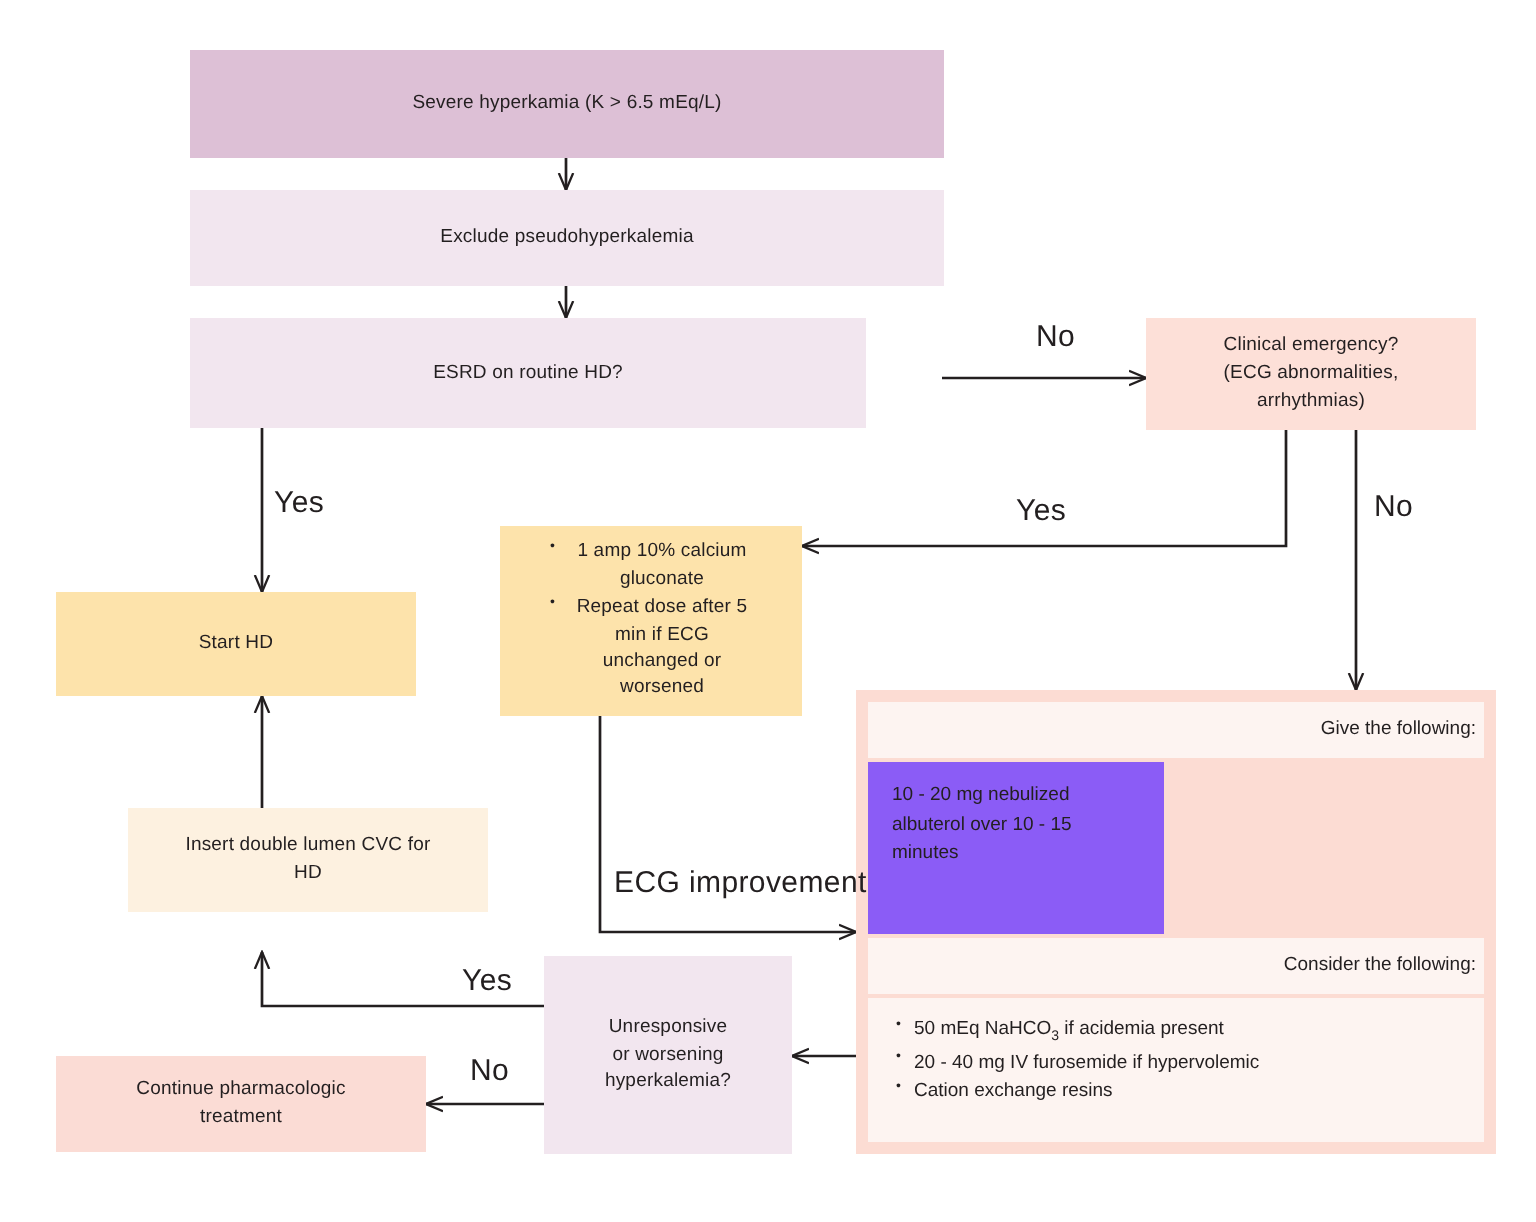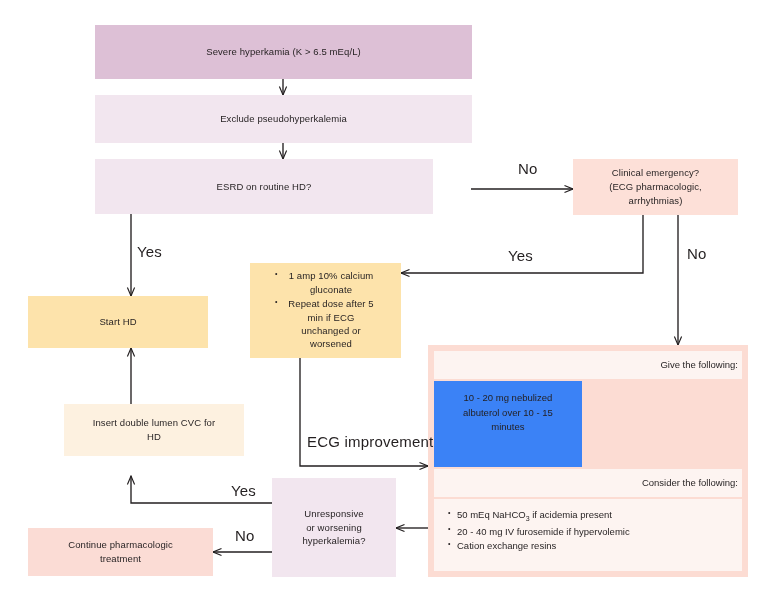--- a/index.html
+++ b/index.html
@@ -146,21 +146,21 @@
   <div class="box" id="n-exclude" style="left:95px; top:95px; width:377px; height:48px; background:#f2e6ef;">
     <span>Exclude pseudohyperkalemia</span>
   </div>
 
   <div class="box" id="n-esrd" style="left:95px; top:159px; width:338px; height:55px; background:#f2e6ef;">
     <span>ESRD on routine HD?</span>
   </div>
 
   <div class="box" id="n-emergency" style="left:573px; top:159px; width:165px; height:56px; background:#fde0d8; flex-direction:column;">
     <span>Clinical emergency?</span>
-    <span>(ECG pharmacologic, arrhythmias)</span>
+    <span>(ECG abnormalities, arrhythmias)</span>
   </div>
 
   <div class="box" id="n-calcium" style="left:250px; top:263px; width:151px; height:95px; background:#fde3ab; justify-content:flex-start; align-items:center;">
     <ul class="blist">
       <li>1 amp 10% calcium gluconate</li>
       <li>Repeat dose after 5 min if ECG unchanged or worsened</li>
     </ul>
   </div>
 
   <div class="box" id="n-starthd" style="left:28px; top:296px; width:180px; height:52px; background:#fde3ab;">
@@ -181,21 +181,21 @@
     <span>hyperkalemia?</span>
   </div>
 
   <div id="treatment-panel" style="left:428px; top:345px; width:320px; height:232px; background:#fcdcd3;">
 
     <div class="tcell tband" style="background:#fdf4f1;">
       <span>Give the following:</span>
     </div>
 
     <div class="trow">
-      <div class="tcell tcol b" style="background:#3b82f6;text-align:center;">
+      <div class="tcell tcol b" style="background:#8b5cf6;">
         <div>10 - 20 mg nebulized albuterol over 10 - 15 minutes</div>
       </div>
     </div>
 
     <div class="tcell tband" style="background:#fdf4f1;">
       <span>Consider the following:</span>
     </div>
 
     <div class="tcell tlast" style="background:#fdf4f1; height:72px;">
       <ul class="blist">

